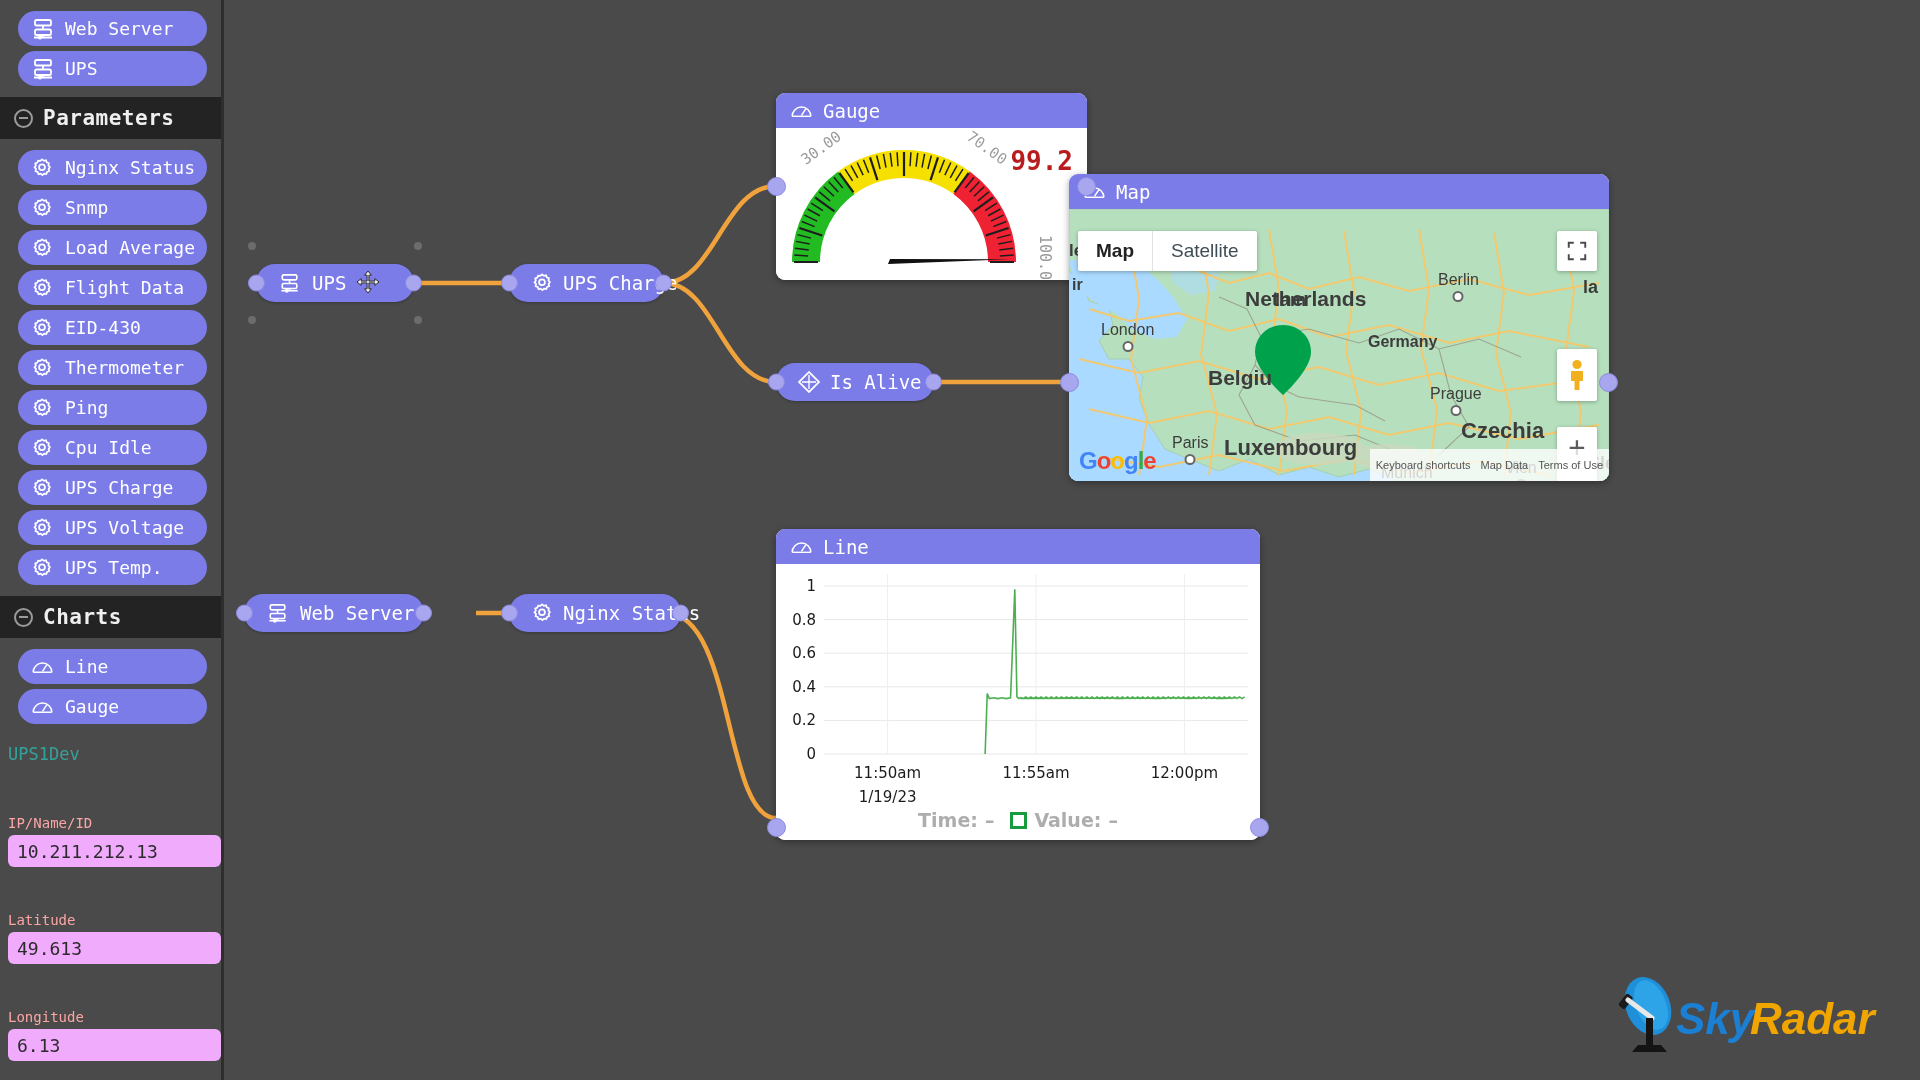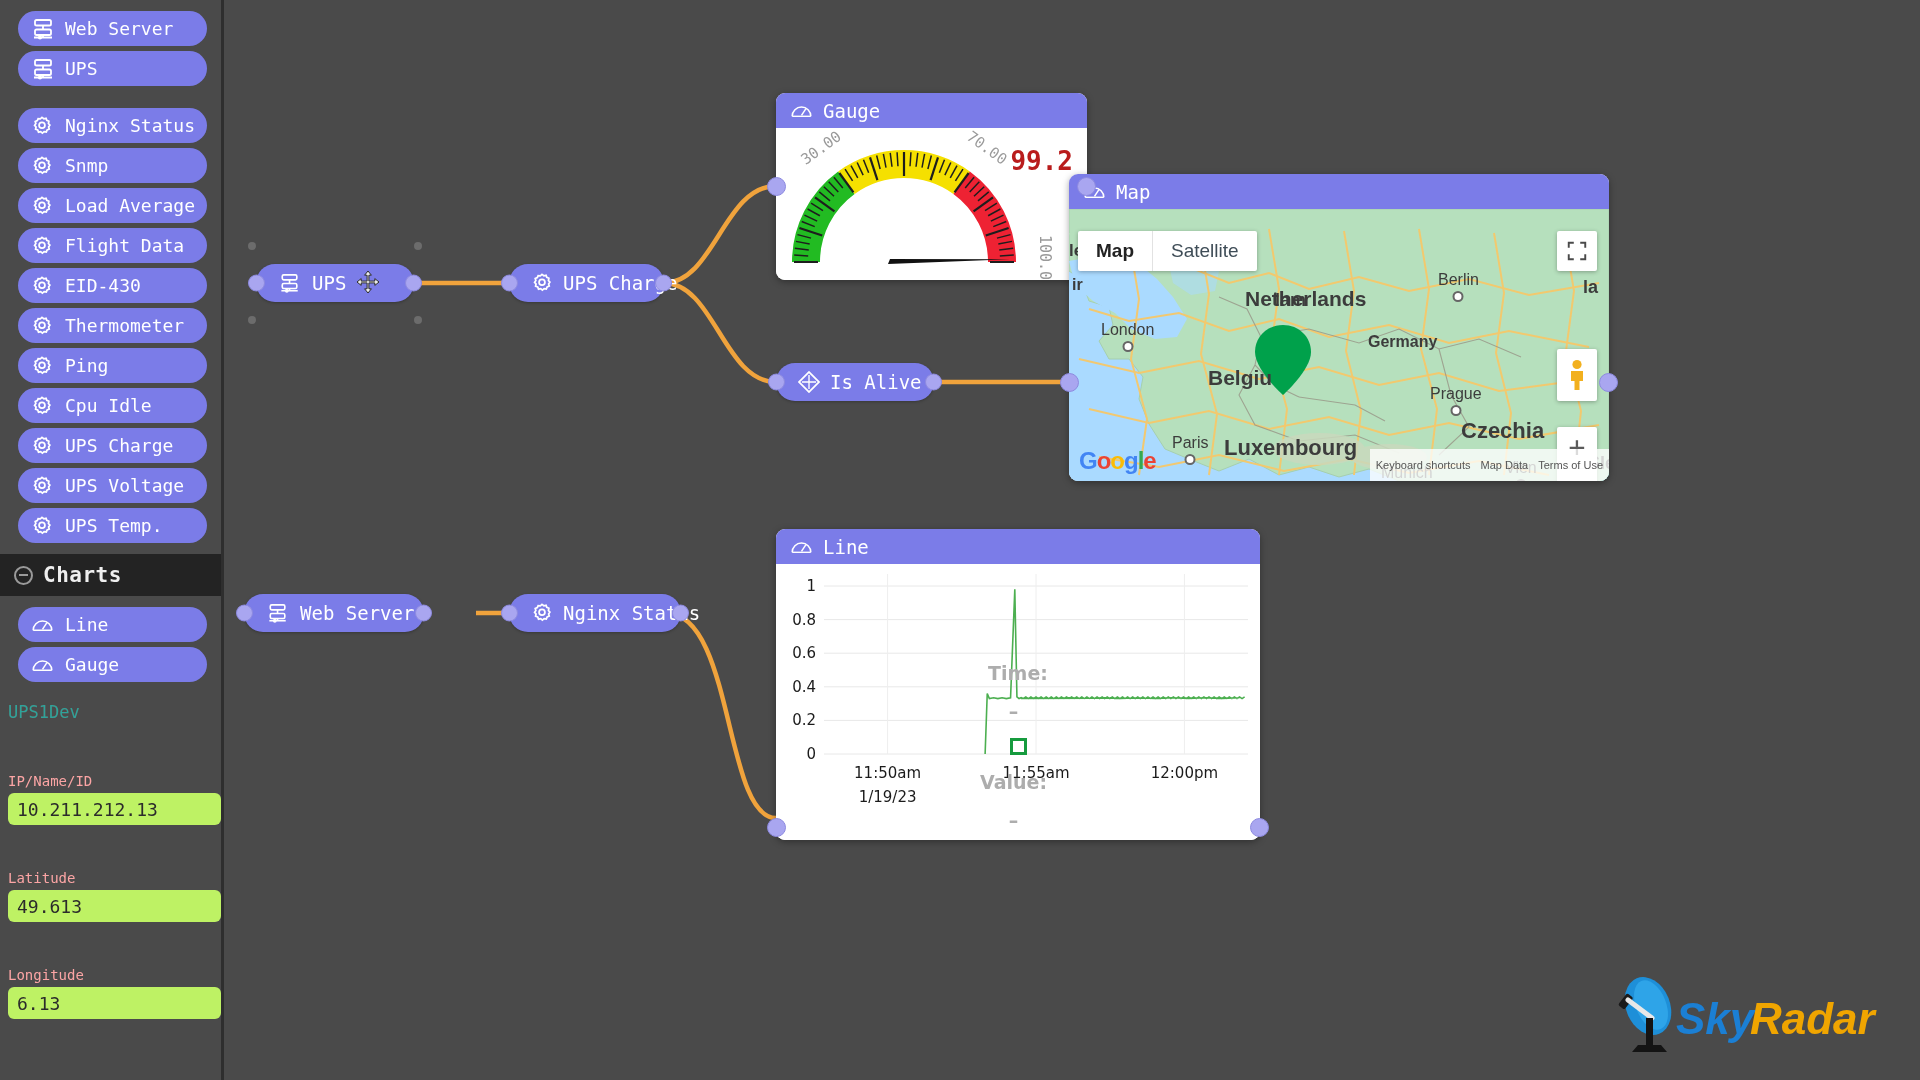--- a/index.html
+++ b/index.html
@@ -70,21 +70,21 @@
     text-shadow: 0 0 1px rgba(200,70,70,.35);
   }
   .prop-label { color: #fca5a5; font-size: 14px; padding: 5px 0 4px 8px;
     font-family: "DejaVu Sans Mono", monospace; margin-top: 40px; }
   .prop-input {
     display: block;
     width: 213px; margin-left: 8px;
     height: 32px;
     border-radius: 6px;
     border: none;
-    background: #bef264;
+    background: #f0abfc;
     color: #2b2b2b;
     font-size: 18px;
     padding-left: 9px;
     font-family: "DejaVu Sans Mono", monospace;
   }
 
   
   #canvas { position: absolute; left: 224px; top: 0; right: 0; bottom: 0; background: #4a4a4a; overflow: hidden; }
   #edges { position: absolute; left: 0; top: 0; width: 1696px; height: 1080px; pointer-events: none; }
 
@@ -139,21 +139,20 @@
   #gauge-value {
     position: absolute; right: 14px; top: 18px;
     font-size: 26px; font-weight: bold; color: #b91c1c;
     font-family: "DejaVu Sans Mono", monospace;
   }
   .lc-legend {
     position: absolute; bottom: 9px; left: 0; right: 0;
     display: flex; justify-content: center; align-items: center; gap: 16px;
     color: #adadad; font-size: 19px; font-weight: bold;
     font-family: "DejaVu Sans", sans-serif;
-    flex-direction: column;
   }
   .legend-swatch { width: 17px; height: 17px; border: 3px solid #169b3e; display:inline-block; }
 
   
   #map-body { background: #aadaff; }
   .map-btn-group {
     position: absolute; left: 9px; top: 22px;
     display: flex; background: #fff; border-radius: 2px;
     box-shadow: 0 1px 4px rgba(0,0,0,.3);
     font-family: "Liberation Sans", sans-serif;
@@ -224,20 +223,24 @@
                 <path d="M3 19.5h18"></path>
                 <path d="M12 17v2.5"></path>
           </g>
               <circle cx="9" cy="19.5" r="2.1" fill="#fff"></circle>
             </svg>
         </span>
         <span>UPS</span>
       </div>
     </div>
 
+    <div class="section-header">
+      <span class="collapse-icon"></span>
+      <span>Parameters</span>
+    </div>
     <div class="section-body" id="params-body">
         <div class="pill">
           <span class="ic">
             <svg width="22" height="22" viewBox="0 0 24 24">
               <g fill="none" stroke="#fff" stroke-width="1.9">
                 <path d="M12 2.6 14 4.1 16.4 3.6 17.2 5.9 19.5 6.9 19 9.3 20.6 11.1 19.2 13 19.9 15.3 17.6 16.2 16.7 18.5 14.3 18.2 12.4 19.8 10.6 18.2 8.2 18.7 7.3 16.4 5 15.5 5.5 13.1 3.9 11.3 5.3 9.4 4.6 7.1 6.9 6.2 7.8 3.9 10.2 4.2 Z"></path>
                 <circle cx="12" cy="11.2" r="3.2"></circle>
               </g>
             </svg>
           </span>

